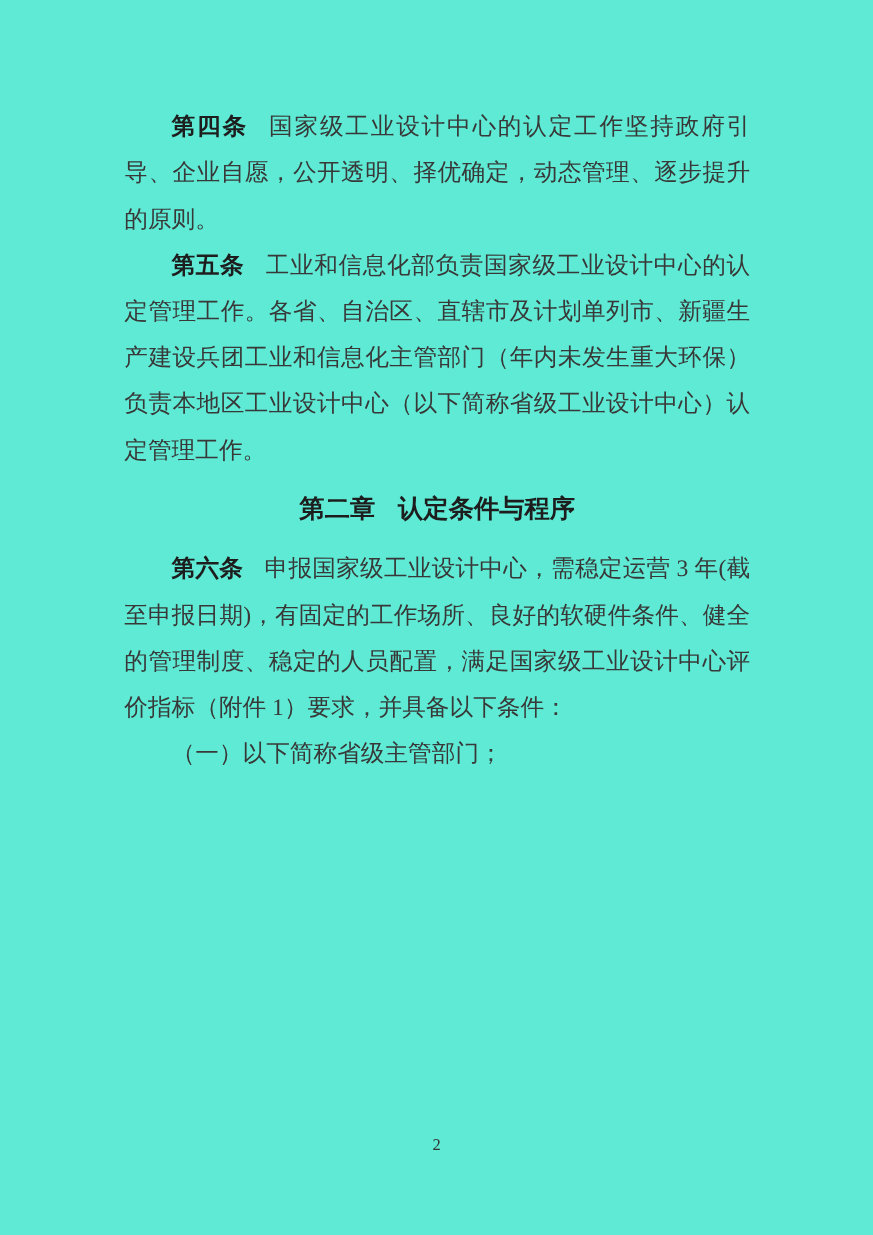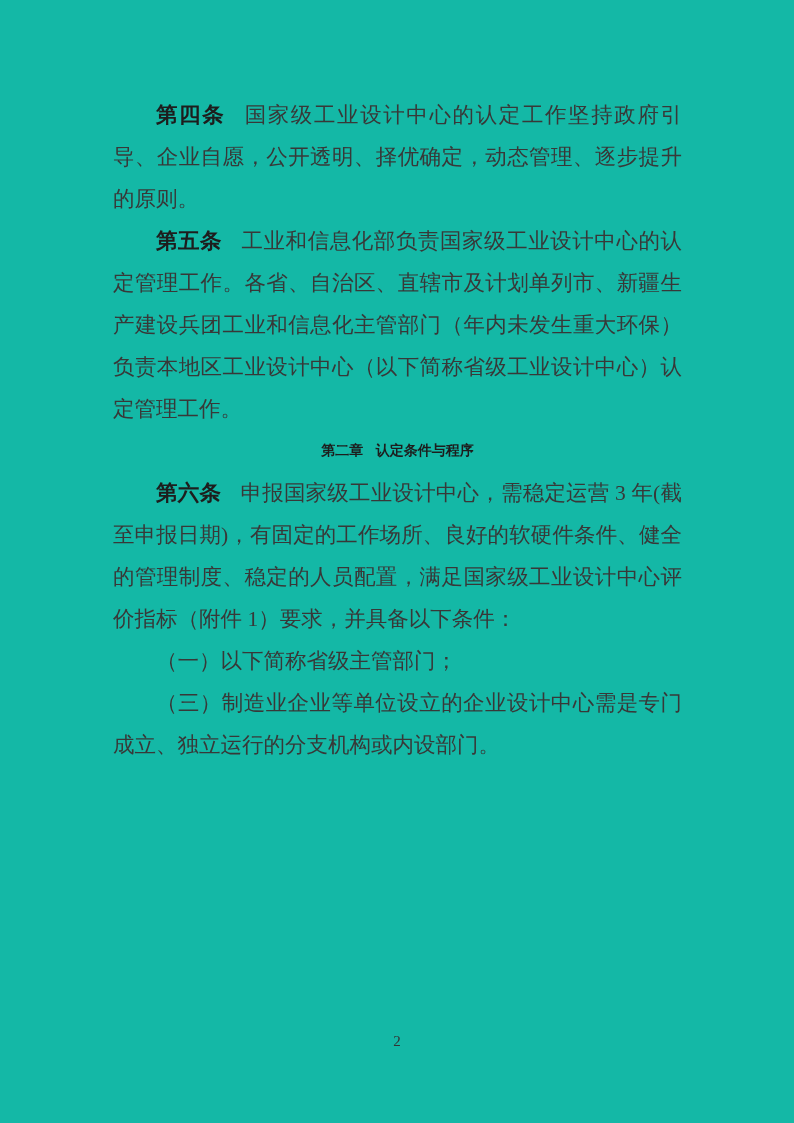--- a/index.html
+++ b/index.html
@@ -4,21 +4,21 @@
 <style>
   html, body {
     margin: 0;
     padding: 0;
     background: #ffffff;
   }
   .page {
     position: relative;
     width: 794px;
     height: 1123px;
-    background: #14b8a6;
+    background: #5eead4;
     overflow: hidden;
     font-family: "Liberation Serif", "DejaVu Serif", serif;
   }
   .content {
     position: absolute;
     left: 113px;
     top: 94px;
     width: 569px;
   }
   .para {
@@ -29,22 +29,22 @@
     text-align: justify;
     text-justify: inter-ideograph;
     text-indent: 2em;
   }
   .art-label {
     font-weight: bold;
     color: #1d1d1d;
     margin-right: 0.9em;
   }
   .chapter {
-    margin: 0;
-    font-size: 14px;
+    margin: 12px;
+    font-size: 23px;
     line-height: 42px;
     font-weight: bold;
     color: #1d1d1d;
     text-align: center;
     text-indent: 0;
   }
   .chapter-num {
     margin-right: 0.9em;
   }
   .footer {
@@ -67,19 +67,18 @@
 
     <p class="para"><span class="art-label">第五条</span><span>工业和信息化部负责国家级工业设计中心的认定管理工作。各省、自治区、直辖市及计划单列市、新疆生产建设兵团工业和信息化主管部门（年内未发生重大环保）负责本地区工业设计中心（以下简称省级工业设计中心）认定管理工作。</span></p>
 
     <h2 class="chapter"><span class="chapter-num">第二章</span><span>认定条件与程序</span></h2>
 
     <p class="para"><span class="art-label">第六条</span><span>申报国家级工业设计中心，需稳定运营 3 年(截至申报日期)，有固定的工作场所、良好的软硬件条件、健全的管理制度、稳定的人员配置，满足国家级工业设计中心评价指标（附件 1）要求，并具备以下条件：</span></p>
 
     <p class="para"><span>（一）以下简称省级主管部门；</span></p>
 
 
-    <p class="para"><span>（三）制造业企业等单位设立的企业设计中心需是专门成立、独立运行的分支机构或内设部门。</span></p>
 
 
   </div>
 
   <div class="footer">2</div>
 </div>
 
 </body></html>

